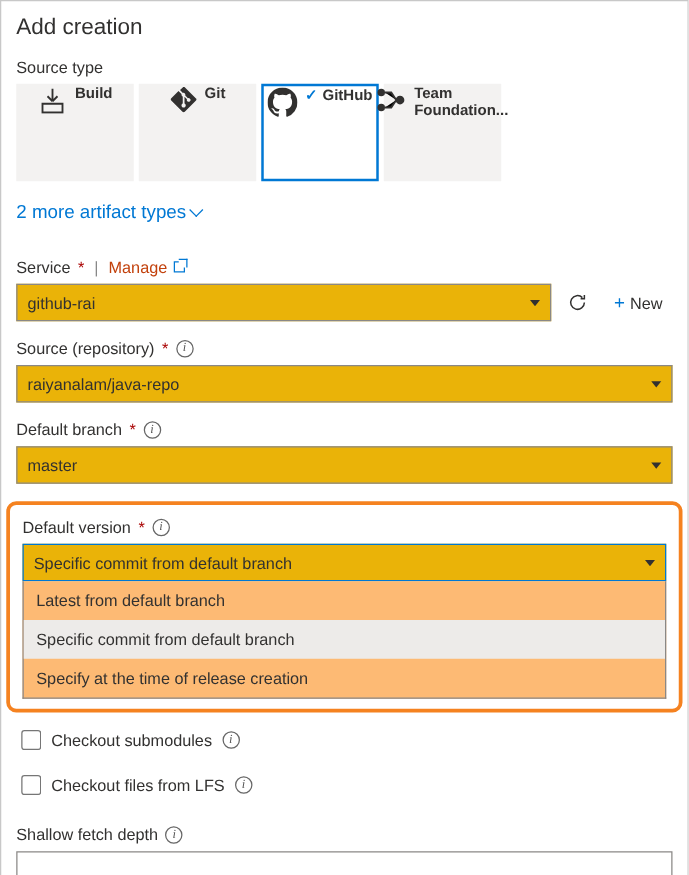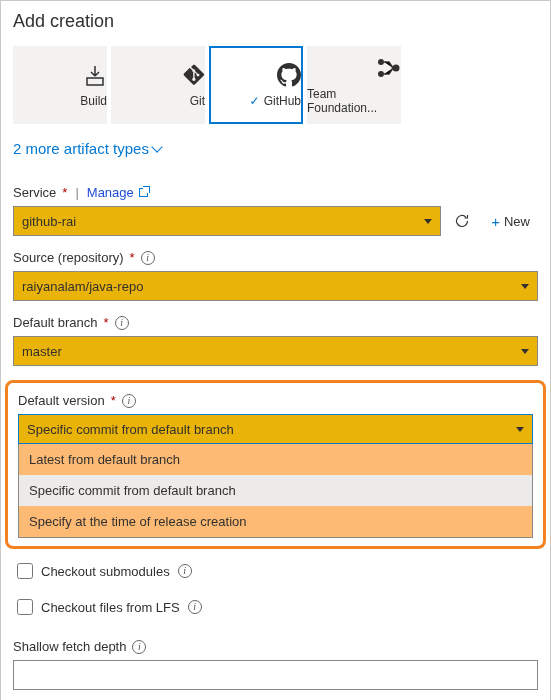--- a/index.html
+++ b/index.html
@@ -3,25 +3,25 @@
 <meta charset="utf-8">
 <style>
 * { box-sizing: border-box; margin: 0; padding: 0; }
 body { font-family: "Segoe UI", -apple-system, sans-serif; font-size: 13px; color: #323130; background: #fff; width: 551px; }
 .panel { border: 1px solid #c8c8c8; padding: 10px 12px 14px; }
 .title { font-size: 18px; font-weight: 400; margin-bottom: 14px; }
 .label { font-size: 13px; color: #323130; margin-bottom: 6px; display: flex; align-items: center; gap: 6px; }
 .label .sep { color: #888; margin: 0 2px; }
 .req { color: #a80000; }
 .info-icon { display: inline-flex; width: 14px; height: 14px; border: 1px solid #666; border-radius: 50%; align-items: center; justify-content: center; font-size: 10px; font-style: italic; font-family: Georgia, serif; color: #555; line-height: 1; }
-.link { color: #1d4ed8; cursor: pointer; }
+.link { color: #c2410c; cursor: pointer; }
 .ext-icon { display: inline-block; width: 9px; height: 9px; border: 1px solid #0078d4; position: relative; margin-left: 2px; }
 .ext-icon::after { content: ""; position: absolute; top: -3px; right: -3px; width: 6px; height: 6px; border-top: 1px solid #0078d4; border-right: 1px solid #0078d4; background: #fff; }
 .tiles { display: flex; gap: 0; margin-bottom: 10px; }
-.tile { width: 94px; height: 78px; background: #f3f2f1; display: flex; flex-direction: column; align-items: flex-end; justify-content: center; gap: 6px; cursor: pointer; margin-right: 4px; font-size: 12px; color: #323130; }
+.tile { width: 94px; height: 78px; background: #f3f2f1; display: flex; flex-direction: row; align-items: flex-start; justify-content: center; gap: 6px; cursor: pointer; margin-right: 4px; font-size: 12px; color: #323130; font-weight: bold; }
 .tile.selected { background: #fff; border: 2px solid #0078d4; }
 .tile-icon { font-size: 22px; color: #323130; height: 26px; display: flex; align-items: center; }
 .tile-label-row { display: flex; align-items: center; gap: 4px; }
 .check { color: #0078d4; font-size: 12px; }
 .more-link { color: #0078d4; font-size: 15px; cursor: pointer; display: inline-flex; align-items: center; gap: 4px; margin: 6px 0 14px; }
 .chev-down { display: inline-block; width: 8px; height: 8px; border-right: 1px solid #0078d4; border-bottom: 1px solid #0078d4; transform: rotate(45deg); margin-top: -4px; }
 .row { margin-bottom: 14px; }
 .service-row { display: flex; gap: 6px; align-items: stretch; }
 .select { flex: 1; display: flex; align-items: center; justify-content: space-between; border: 1px solid #8a8886; background: #eab308; height: 30px; padding: 0 8px; cursor: pointer; }
 .select .caret { width: 0; height: 0; border-left: 4px solid transparent; border-right: 4px solid transparent; border-top: 5px solid #323130; }
@@ -39,20 +39,21 @@
 .text-input { width: 100%; height: 30px; border: 1px solid #8a8886; padding: 0 8px; font-size: 13px; color: #323130; }
 svg { display: block; }
 </style>
 </head>
 <body>
 
 <div class="panel">
   <div class="title">Add creation</div>
 
   <div class="row">
+    <div class="label">Source type</div>
     <div class="tiles">
       <div class="tile">
         <span class="tile-icon">
           <svg width="24" height="22" viewBox="0 0 24 22">
               <path fill="none" stroke="#323130" stroke-width="1.5" d="M4 14h16v7H4z"></path>
               <path fill="none" stroke="#323130" stroke-width="1.5" d="M12 2v10m0 0l-4-4m4 4l4-4"></path>
             </svg>
         </span>
         <span>Build</span>
       </div>

